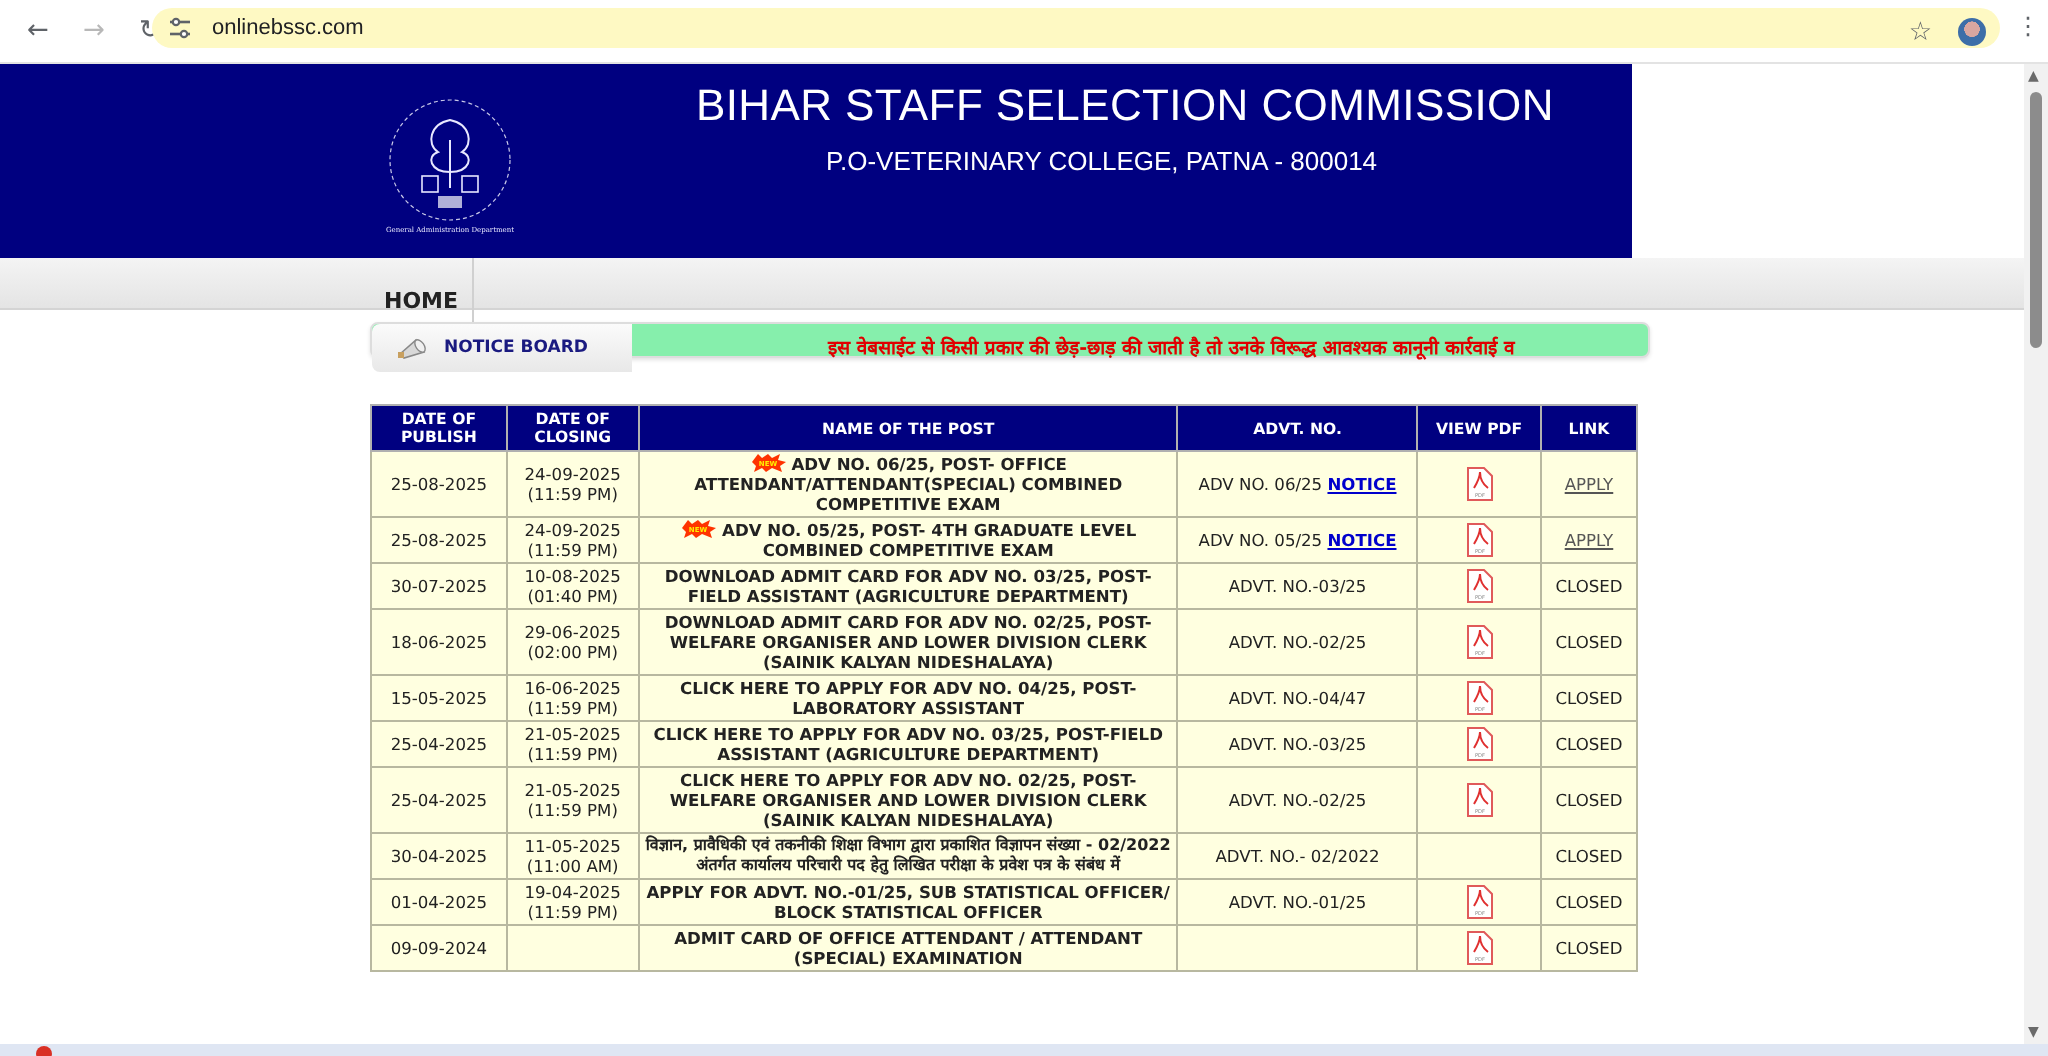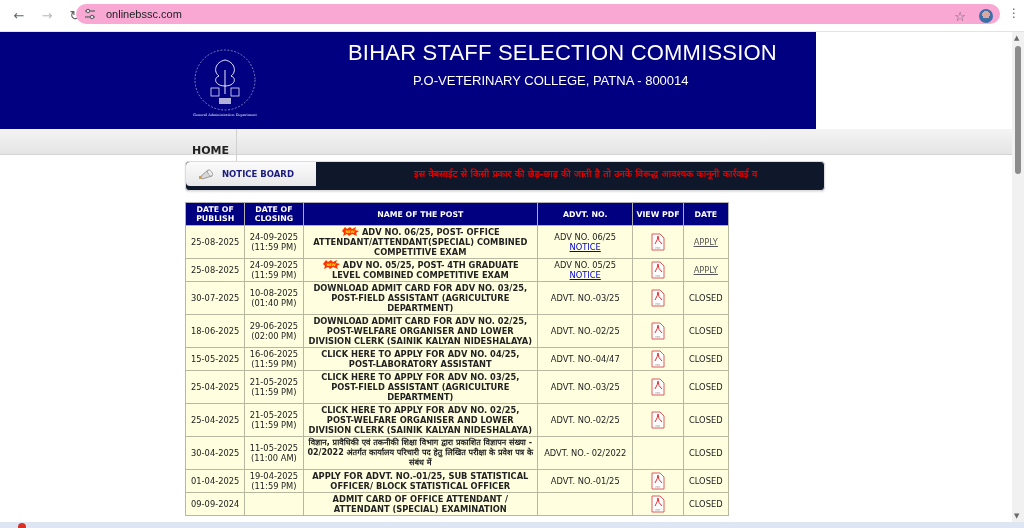--- a/index.html
+++ b/index.html
@@ -1,56 +1,56 @@
 <!DOCTYPE html>
 <html><head>
 <meta charset="utf-8">
 <style>
   * { box-sizing: border-box; margin: 0; padding: 0; }
   html, body { width: 1024px; height: 528px; overflow: hidden; background: #fff; font-family: "DejaVu Sans", sans-serif; }
   .browser-bar { position: absolute; left: 0; top: 0; width: 1024px; height: 32px; background: #fff; border-bottom: 1px solid #e3e3e3; display: flex; align-items: center; }
   .nav-btn { width: 18px; height: 18px; margin-left: 10px; display: flex; align-items: center; justify-content: center; color: #5f6368; font-size: 13px; }
   .nav-btn.disabled { color: #b8b8b8; }
-  .url-box { position: absolute; left: 76px; top: 4px; width: 924px; height: 20px; background: #f9a8d4; border-radius: 12px; display: flex; align-items: center; }
+  .url-box { position: absolute; left: 76px; top: 4px; width: 924px; height: 20px; background: #fef9c3; border-radius: 12px; display: flex; align-items: center; }
   .site-icon { width: 14px; height: 12px; margin-left: 8px; color: #5f6368; font-size: 10px; line-height: 12px; }
   .url-text { margin-left: 8px; font-size: 11px; color: #202124; font-family: "Liberation Sans", sans-serif; }
   .star { position: absolute; right: 34px; top: 5px; font-size: 13px; color: #5f6368; }
   .avatar { position: absolute; left: 979px; top: 9px; width: 14px; height: 14px; border-radius: 50%; background: radial-gradient(circle at 50% 40%, #d9a6a0 0 35%, #3d6ea8 36%); }
   .menu-dots { position: absolute; left: 1008px; top: 6px; font-size: 12px; color: #5f6368; }
 
   .page { position: absolute; left: 0; top: 32px; width: 1012px; height: 490px; overflow: hidden; background: #fff; }
   .scrollbar { position: absolute; left: 1012px; top: 32px; width: 12px; height: 490px; background: #f1f1f1; }
   .scroll-thumb { position: absolute; left: 3px; top: 14px; width: 6px; height: 128px; background: #8c8c8c; border-radius: 3px; }
   .scroll-up { position: absolute; left: 2px; top: 2px; font-size: 7px; color: #6a6a6a; }
   .scroll-down { position: absolute; left: 2px; bottom: 2px; font-size: 7px; color: #6a6a6a; }
 
   .header { position: absolute; left: 0; top: 0; width: 816px; height: 97px; background: #000080; }
   .logo { position: absolute; left: 185px; top: 10px; width: 80px; height: 80px; }
   .site-title { position: absolute; left: 348px; top: 8px; font-family: "Liberation Sans", sans-serif; font-size: 22px; color: #fff; letter-spacing: 0.2px; }
   .site-sub { position: absolute; left: 413px; top: 41px; font-family: "Liberation Sans", sans-serif; font-size: 13px; color: #fff; }
 
   .menubar { position: absolute; left: 0; top: 97px; width: 1012px; height: 26px; background: linear-gradient(#f4f4f4, #e4e4e4); border-bottom: 1px solid #d4d4d4; }
   .home-item { position: absolute; left: 185px; top: 0; width: 52px; height: 42px; border-right: 1px solid #d0d0d0; font-size: 11px; font-weight: bold; color: #222; display: flex; align-items: center; justify-content: center; }
 
-  .notice-board { position: absolute; left: 185px; top: 129px; width: 640px; height: 30px; background: #0f172a; border: 1px solid #ddd; border-radius: 4px; box-shadow: 0 1px 2px rgba(0,0,0,0.12); }
+  .notice-board { position: absolute; left: 185px; top: 129px; width: 640px; height: 18px; background: #86efac; border: 1px solid #ddd; border-radius: 4px; box-shadow: 0 1px 2px rgba(0,0,0,0.12); }
   .nb-label { position: absolute; left: 0; top: 0; width: 130px; height: 24px; background: linear-gradient(#fbfbfb, #e8e8e8); border-radius: 4px 0 0 4px; display: flex; align-items: center; }
   .nb-icon { margin-left: 12px; width: 16px; height: 12px; }
   .nb-text { margin-left: 8px; font-size: 8.5px; font-weight: bold; color: #1a1a80; }
   .marquee { position: absolute; left: 228px; top: 5px; font-size: 9.5px; color: #e00000; white-space: nowrap; font-weight: bold; }
 
-  table.posts { position: absolute; left: 185px; top: 170px; width: 544px; border-collapse: collapse; font-size: 8.3px; font-family: "DejaVu Sans", sans-serif; }
+  table.posts { position: absolute; left: 185px; top: 170px; width: 634px; border-collapse: collapse; font-size: 8.3px; font-family: "DejaVu Sans", sans-serif; }
   table.posts th { background: #000080; color: #fff; font-weight: bold; font-size: 7.8px; line-height: 9px; height: 23px; padding: 1px 2px; border: 1px solid #b0b0b0; text-align: center; }
   table.posts td { background: #ffffe0; color: #222; border: 1px solid #b8b8a0; text-align: center; padding: 1px 3px; line-height: 10px; }
   td.c-date { width: 68px; color: #333; }
   td.c-close { width: 66px; color: #333; }
   td.c-post { width: 270px; font-weight: bold; color: #111; }
   td.c-adv { width: 120px; color: #333; }
   td.c-pdf { width: 62px; }
   td.c-link { width: 48px; color: #333; margin-left: 16px; }
-  .notice-link { color: #0000cc; font-weight: normal; text-decoration: underline; }
+  .notice-link { color: #0000cc; font-weight: bold; text-decoration: underline; }
   .apply-link { color: #555; text-decoration: underline; }
   .new-badge { display: inline-block; width: 18px; height: 9px; vertical-align: top; margin-right: 3px; }
   .pdf-icon { display: inline-block; width: 14px; height: 18px; vertical-align: middle; }
   .hindi { font-weight: bold; font-size: 8px; }
 
   .bottom-bar { position: absolute; left: 0; top: 522px; width: 1024px; height: 6px; background: #dfe6f3; }
   .bottom-red { position: absolute; left: 18px; top: 1px; width: 8px; height: 8px; border-radius: 50%; background: #d93025; }
 </style>
 </head>
 <body>
@@ -113,21 +113,21 @@
   </div>
 
   <table class="posts">
     <thead>
       <tr>
         <th>DATE OF PUBLISH</th>
         <th>DATE OF CLOSING</th>
         <th>NAME OF THE POST</th>
         <th>ADVT. NO.</th>
         <th>VIEW PDF</th>
-        <th>DATE</th>
+        <th>LINK</th>
       </tr>
     </thead>
     <tbody id="rows">
         <tr>
           <td class="c-date">25-08-2025</td>
           <td class="c-close">
             <div>24-09-2025</div>
             <div>(11:59 PM)</div>
           </td>
           <td class="c-post"><svg class="new-badge" viewBox="0 0 18 9">

